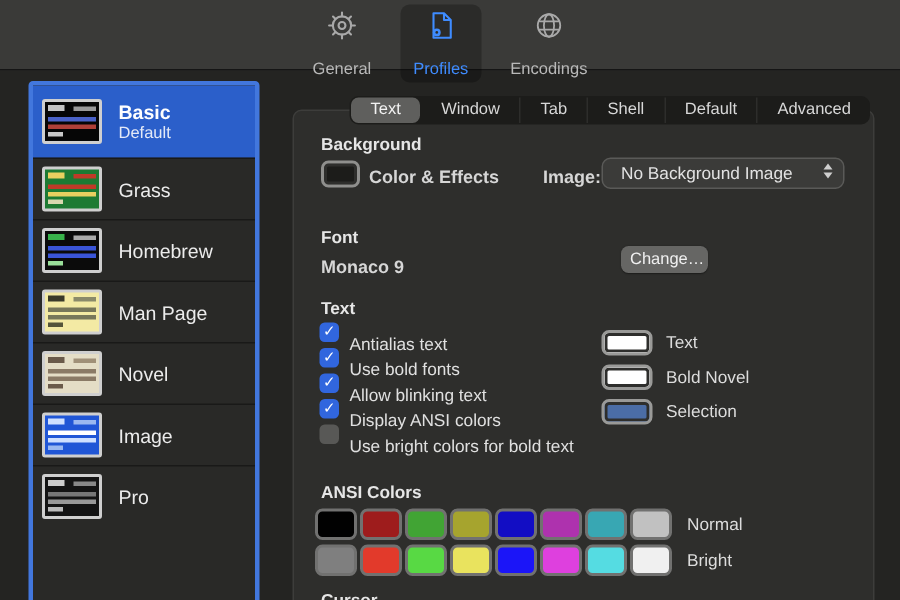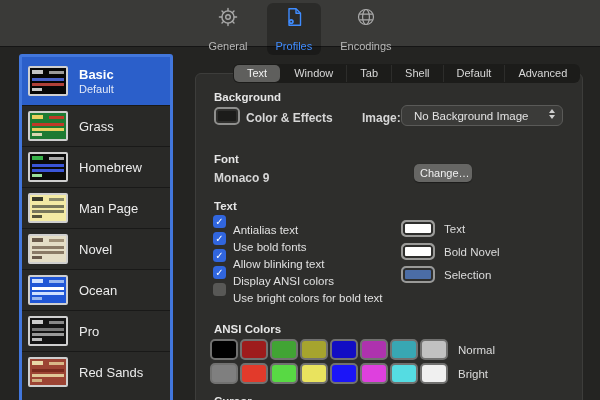--- a/index.html
+++ b/index.html
@@ -192,44 +192,34 @@
     </div>
 
     <div class="profile-row">
       <span class="thumb" style="background: rgb(32, 86, 214);">
         <i class="t1" style="background: rgb(207, 224, 255);"></i>
         <i class="t2" style="background: rgb(154, 184, 240);"></i>
         <i class="t3" style="background: rgb(255, 255, 255);"></i>
         <i class="t4" style="background: rgb(207, 224, 255);"></i>
         <i class="t5" style="background: rgb(154, 184, 240);"></i>
       </span>
-      <span class="profile-name">Ocean</span>
+      <span class="profile-name">Image</span>
     </div>
 
     <div class="profile-row">
       <span class="thumb" style="background: rgb(20, 20, 20);">
         <i class="t1" style="background: rgb(204, 204, 204);"></i>
         <i class="t2" style="background: rgb(136, 136, 136);"></i>
         <i class="t3" style="background: rgb(119, 119, 119);"></i>
         <i class="t4" style="background: rgb(153, 153, 153);"></i>
         <i class="t5" style="background: rgb(187, 187, 187);"></i>
       </span>
       <span class="profile-name">Pro</span>
     </div>
 
-    <div class="profile-row">
-      <span class="thumb" style="background: rgb(156, 68, 52);">
-        <i class="t1" style="background: rgb(232, 216, 168);"></i>
-        <i class="t2" style="background: rgb(216, 184, 136);"></i>
-        <i class="t3" style="background: rgb(122, 42, 30);"></i>
-        <i class="t4" style="background: rgb(224, 200, 152);"></i>
-        <i class="t5" style="background: rgb(208, 176, 128);"></i>
-      </span>
-      <span class="profile-name">Red Sands</span>
-    </div>
 
   </div>
 
   <div class="tabs">
     <span class="seg selected">Text</span>
     <span class="seg">Window</span>
     <span class="seg">Tab</span>
     <span class="seg">Shell</span>
     <span class="seg">Default</span>
     <span class="seg">Advanced</span>

